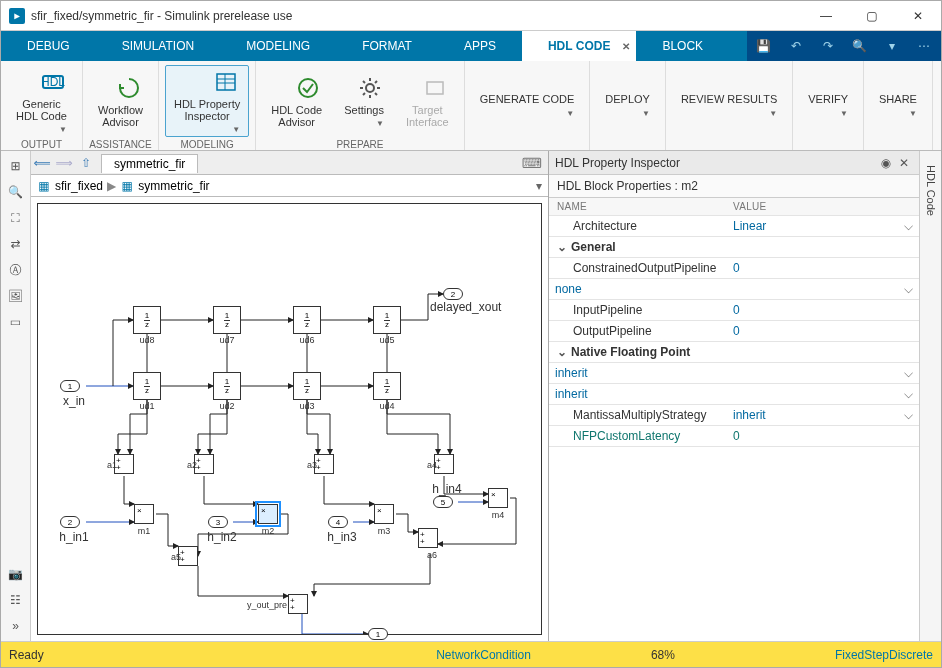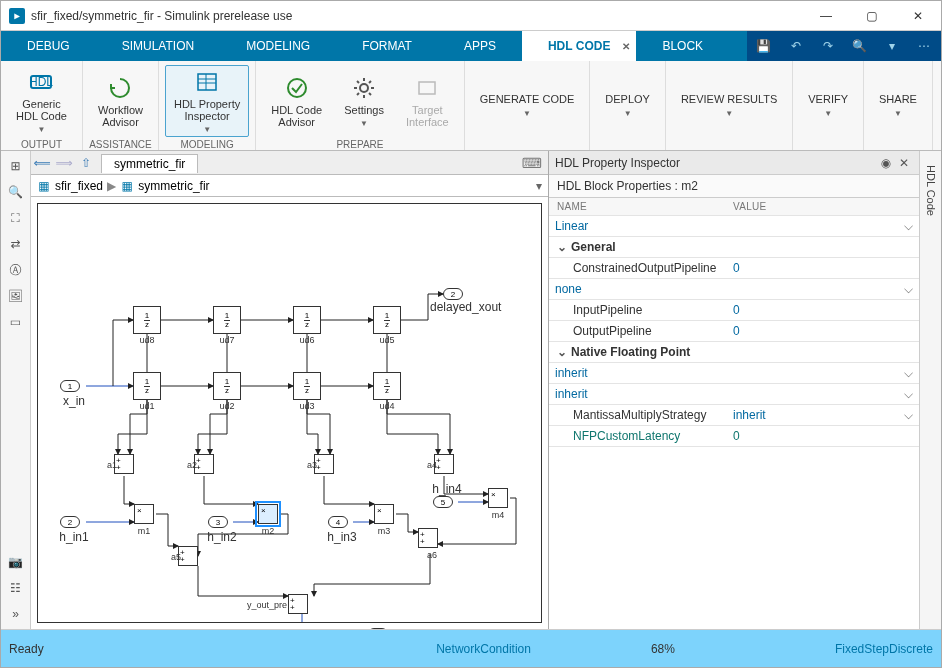--- a/index.html
+++ b/index.html
@@ -15,21 +15,21 @@
 .maintabs .mtab{padding:0 26px;display:flex;align-items:center;position:relative}
 .maintabs .mtab.active{background:#fff;color:#0076a8;font-weight:600}
 .maintabs .mtab.active .tc{position:absolute;right:6px;color:#666;font-size:10px}
 .maintabs .tright{margin-left:auto;display:flex;align-items:center;background:#004b87;padding:0 6px;gap:10px}
 .maintabs .tright .qicon{color:#9fd4ea;width:22px;text-align:center}
 
 .ribbon{height:90px;background:#f7f7f7;border-bottom:1px solid #bbb;display:flex;align-items:stretch}
 .rgrp{display:flex;flex-direction:column;border-right:1px solid #ddd}
 .rgrp .rrow{flex:1;display:flex;align-items:center;justify-content:center;padding:4px 6px 0;gap:4px}
 .rgrp .rlbl{text-align:center;font-size:10px;color:#666;padding:2px 4px}
-.rbtn{display:flex;flex-direction:column;align-items:center;justify-content:center;gap:2px;padding:2px 8px;height:72px;border:1px solid transparent;border-radius:2px}
+.rbtn{display:flex;flex-direction:column;align-items:flex-end;justify-content:center;gap:2px;padding:2px 8px;height:72px;border:1px solid transparent;border-radius:2px}
 .rbtn.selected{background:#e8f3f9;border:1px solid #4aa3cf}
 .rbtn .ri{width:28px;height:28px;display:flex;align-items:center;justify-content:center}
 .rbtn .rt{font-size:11px;text-align:center;line-height:1.1;color:#333}
 .rbtn.dis .rt,.rbtn.dis .ri{color:#aaa}
 .rbtn .dd{font-size:8px;color:#666;margin-top:1px}
 
 .bodyrow{flex:1;display:flex;overflow:hidden}
 .leftgutter{width:30px;background:#f5f5f5;border-right:1px solid #ccc;display:flex;flex-direction:column;align-items:center;gap:8px;padding:6px 0}
 .leftgutter .gi{width:18px;height:18px;display:flex;align-items:center;justify-content:center;color:#555;font-size:12px}
 .leftgutter .spacer{flex:1}
@@ -74,21 +74,21 @@
 .prow .pv{flex:1;padding:3px 6px;color:#0369a1;position:relative}
 .prow .pv.sel::after{content:"⌵";position:absolute;right:6px;color:#666}
 .prow.header .pn,.prow.header .pv{background:#f7f7f7;color:#777;font-size:10px;text-transform:uppercase;letter-spacing:.3px}
 .prow.cat .pn{font-weight:600}
 .prow.dis .pn,.prow.dis .pv{color:#0f766e}
 .prow .tw{width:10px;display:inline-block;color:#555}
 
 .rightgutter{width:22px;background:#f5f5f5;border-left:1px solid #ccc;display:flex;flex-direction:column;align-items:center;padding-top:6px}
 .rightgutter .vtab{writing-mode:vertical-rl;padding:8px 2px;color:#444;font-size:11px}
 
-.statusbar{height:38px;border-top:1px solid #ccc;display:flex;align-items:center;padding:0 8px;background:#7dd3fc}
+.statusbar{height:26px;border-top:1px solid #ccc;display:flex;align-items:center;padding:0 8px;background:#fde047}
 .statusbar .s{color:#333}
 .statusbar .link{color:#0076a8}
 .statusbar .grow{flex:1}
 svg.icon{width:24px;height:24px}
 </style>
 </head>
 <body>
 
 <div class="titlebar">
   <div class="ticon">▸</div>
@@ -467,20 +467,21 @@
       <span class="hi">◉</span>
       <span class="hi">✕</span>
     </div>
     <div class="inspsub">HDL Block Properties : m2</div>
     <div class="proptable">
       <div class="prow header">
           <div class="pn">NAME</div>
           <div class="pv">VALUE</div>
         </div>
       <div class="prow">
+          <div class="pn ind">Architecture</div>
           <div class="pv sel">Linear</div>
         </div>
       <div class="prow cat">
           <div class="pn">
             <span class="tw">⌄</span>
             <span>General</span>
           </div>
           <div class="pv"></div>
         </div>
       <div class="prow">

